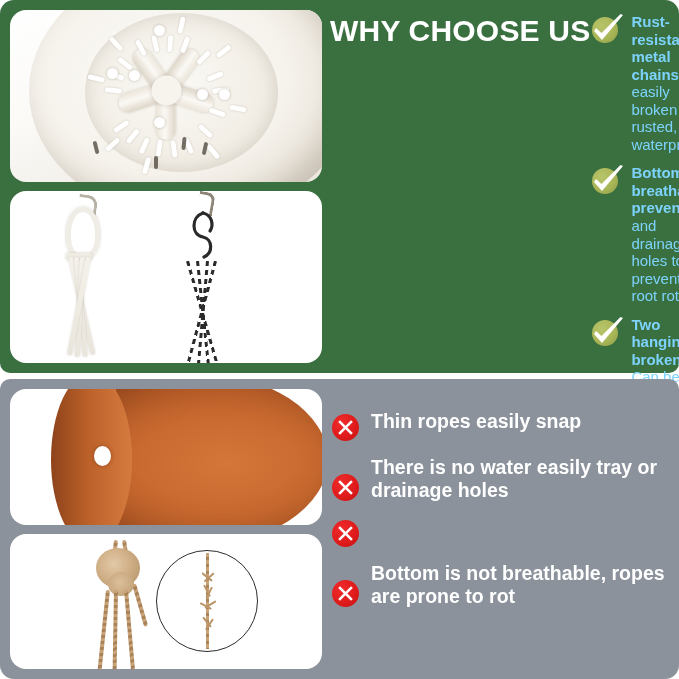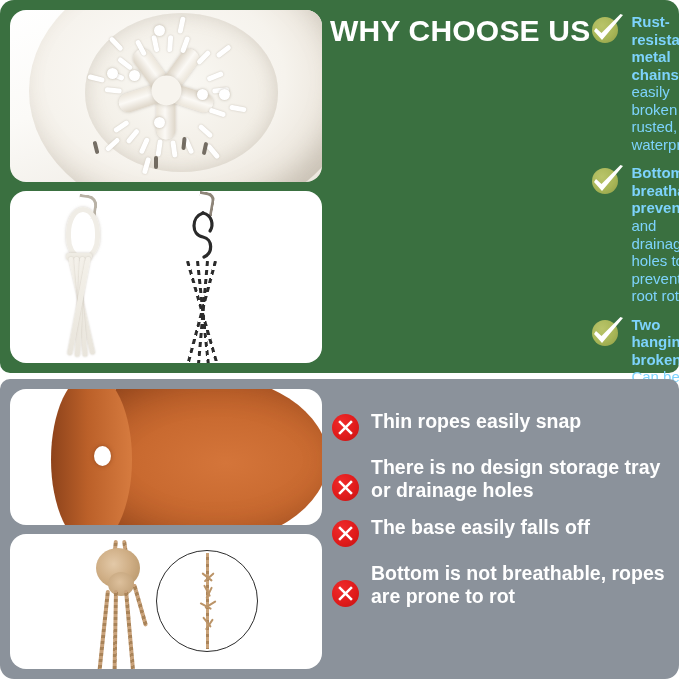--- a/index.html
+++ b/index.html
@@ -575,31 +575,30 @@
           <span class="bullet-text">Thin ropes easily snap</span>
         </div>
 
         <div class="bullet">
           <span class="badge-cross" style="margin-top:16px">
             <span class="disc"></span>
             <svg width="27" height="27" viewBox="0 0 27 27">
               <path d="M8 6.2 L13.5 11.7 L19 6.2 L20.8 8 L15.3 13.5 L20.8 19 L19 20.8 L13.5 15.3 L8 20.8 L6.2 19 L11.7 13.5 L6.2 8 Z" fill="#ffffff"></path>
             </svg>
           </span>
-          <span class="bullet-text">There is no design storage tray or drainage holes</span>
+          <span class="bullet-text">There is no water easily tray or drainage holes</span>
         </div>
 
         <div class="bullet">
           <span class="badge-cross">
             <span class="disc"></span>
             <svg width="27" height="27" viewBox="0 0 27 27">
               <path d="M8 6.2 L13.5 11.7 L19 6.2 L20.8 8 L15.3 13.5 L20.8 19 L19 20.8 L13.5 15.3 L8 20.8 L6.2 19 L11.7 13.5 L6.2 8 Z" fill="#ffffff"></path>
             </svg>
           </span>
-          <span class="bullet-text">The base easily falls off</span>
         </div>
 
         <div class="bullet">
           <span class="badge-cross" style="margin-top:16px">
             <span class="disc"></span>
             <svg width="27" height="27" viewBox="0 0 27 27">
               <path d="M8 6.2 L13.5 11.7 L19 6.2 L20.8 8 L15.3 13.5 L20.8 19 L19 20.8 L13.5 15.3 L8 20.8 L6.2 19 L11.7 13.5 L6.2 8 Z" fill="#ffffff"></path>
             </svg>
           </span>
           <span class="bullet-text">Bottom is not breathable, ropes are prone to rot</span>

